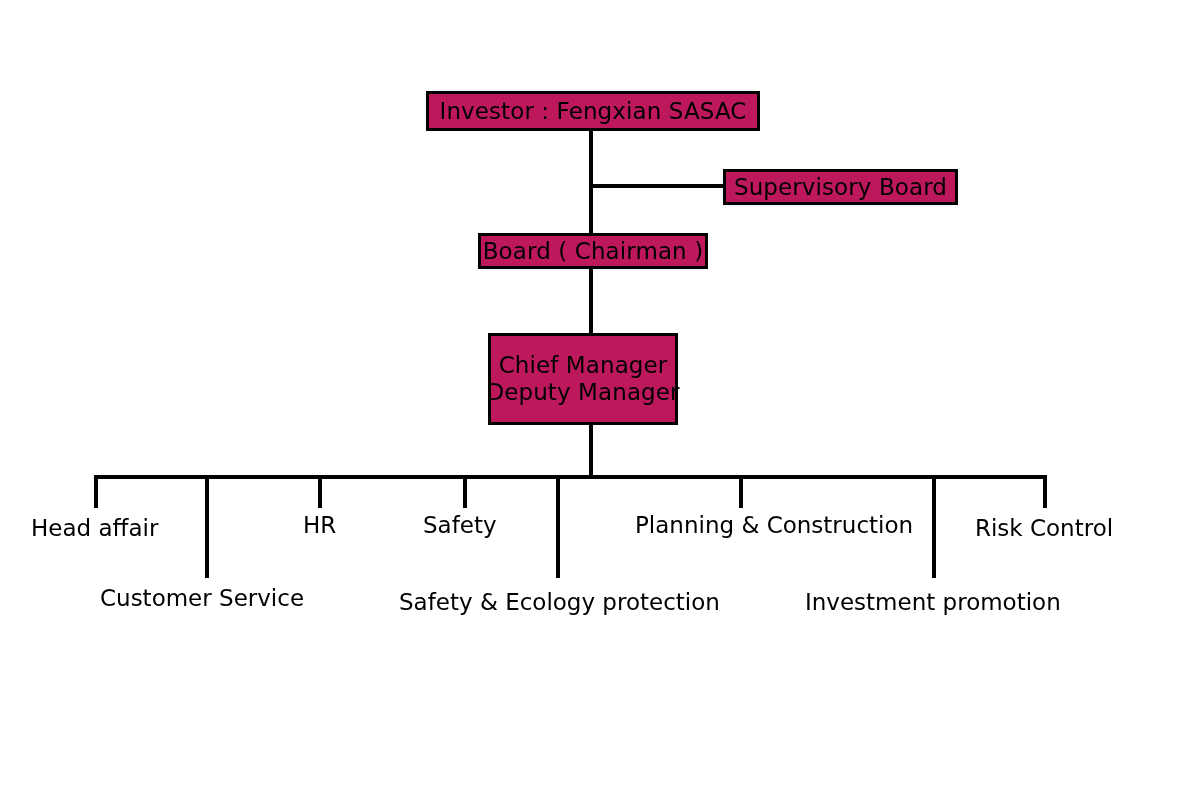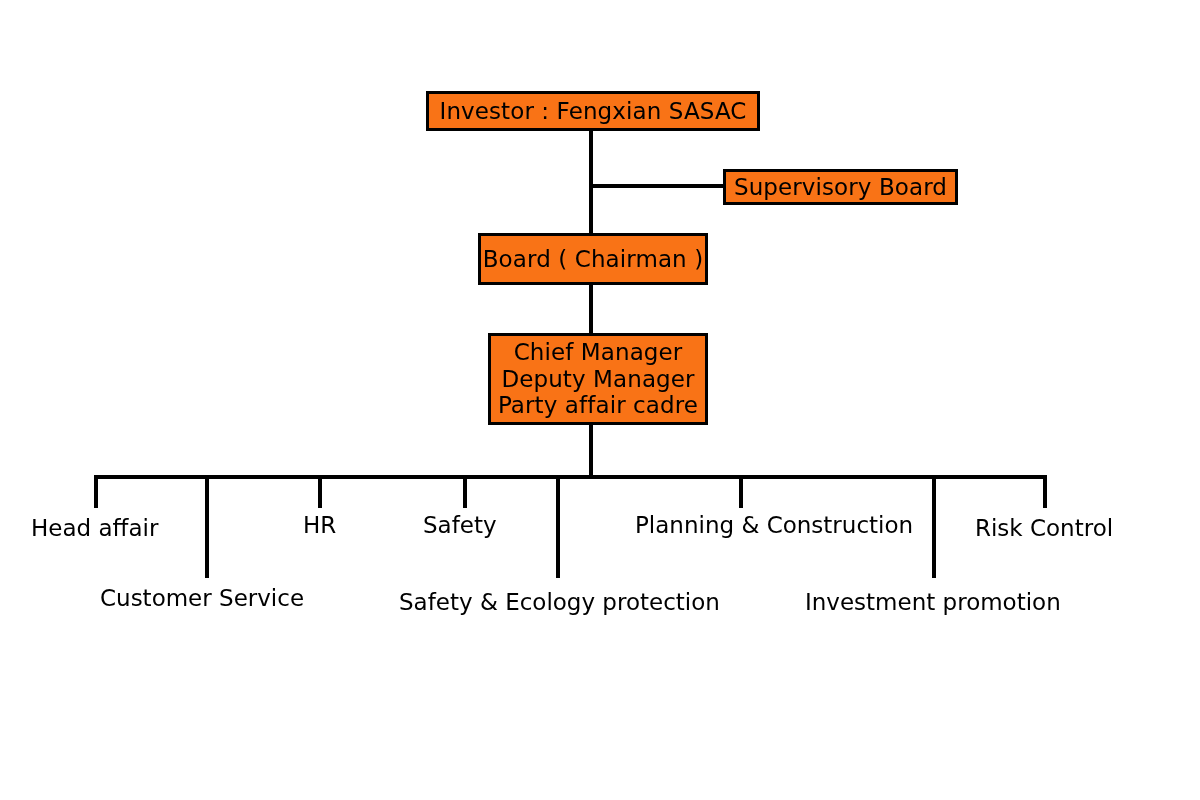--- a/index.html
+++ b/index.html
@@ -19,21 +19,21 @@
     position: absolute;
     left: 0;
     top: 0;
     width: 1200px;
     height: 800px;
   }
   .node-box {
     position: absolute;
     box-sizing: border-box;
     border: 3px solid #000000;
-    background: #f97316;
+    background: #be185d;
     display: flex;
     flex-direction: column;
     align-items: center;
     justify-content: center;
     color: #000000;
     z-index: 5;
   }
   .node-line {
     display: block;
     white-space: nowrap;
@@ -80,28 +80,27 @@
   </svg>
 
   <div class="node-box" style="left:426px; top:91px; width:334px; height:40px;">
     <span class="node-line">Investor : Fengxian SASAC</span>
   </div>
 
   <div class="node-box" style="left:723px; top:169px; width:235px; height:36px;">
     <span class="node-line">Supervisory Board</span>
   </div>
 
-  <div class="node-box" style="left:478px; top:233px; width:230px; height:52px;">
+  <div class="node-box" style="left:478px; top:233px; width:230px; height:36px;">
     <span class="node-line">Board ( Chairman )</span>
   </div>
 
-  <div class="node-box" style="left:488px; top:333px; width:220px; height:92px;">
+  <div class="node-box" style="left:488px; top:333px; width:190px; height:92px;">
     <span class="node-line">Chief Manager</span>
     <span class="node-line">Deputy Manager</span>
-    <span class="node-line">Party affair cadre</span>
   </div>
 
   <div class="leaf-label" style="left:31px; top:517px;">Head affair</div>
 
   <div class="leaf-label" style="left:303px; top:514px;">HR</div>
 
   <div class="leaf-label" style="left:423px; top:514px;">Safety</div>
 
   <div class="leaf-label" style="left:635px; top:514px;">Planning &amp; Construction</div>
 

